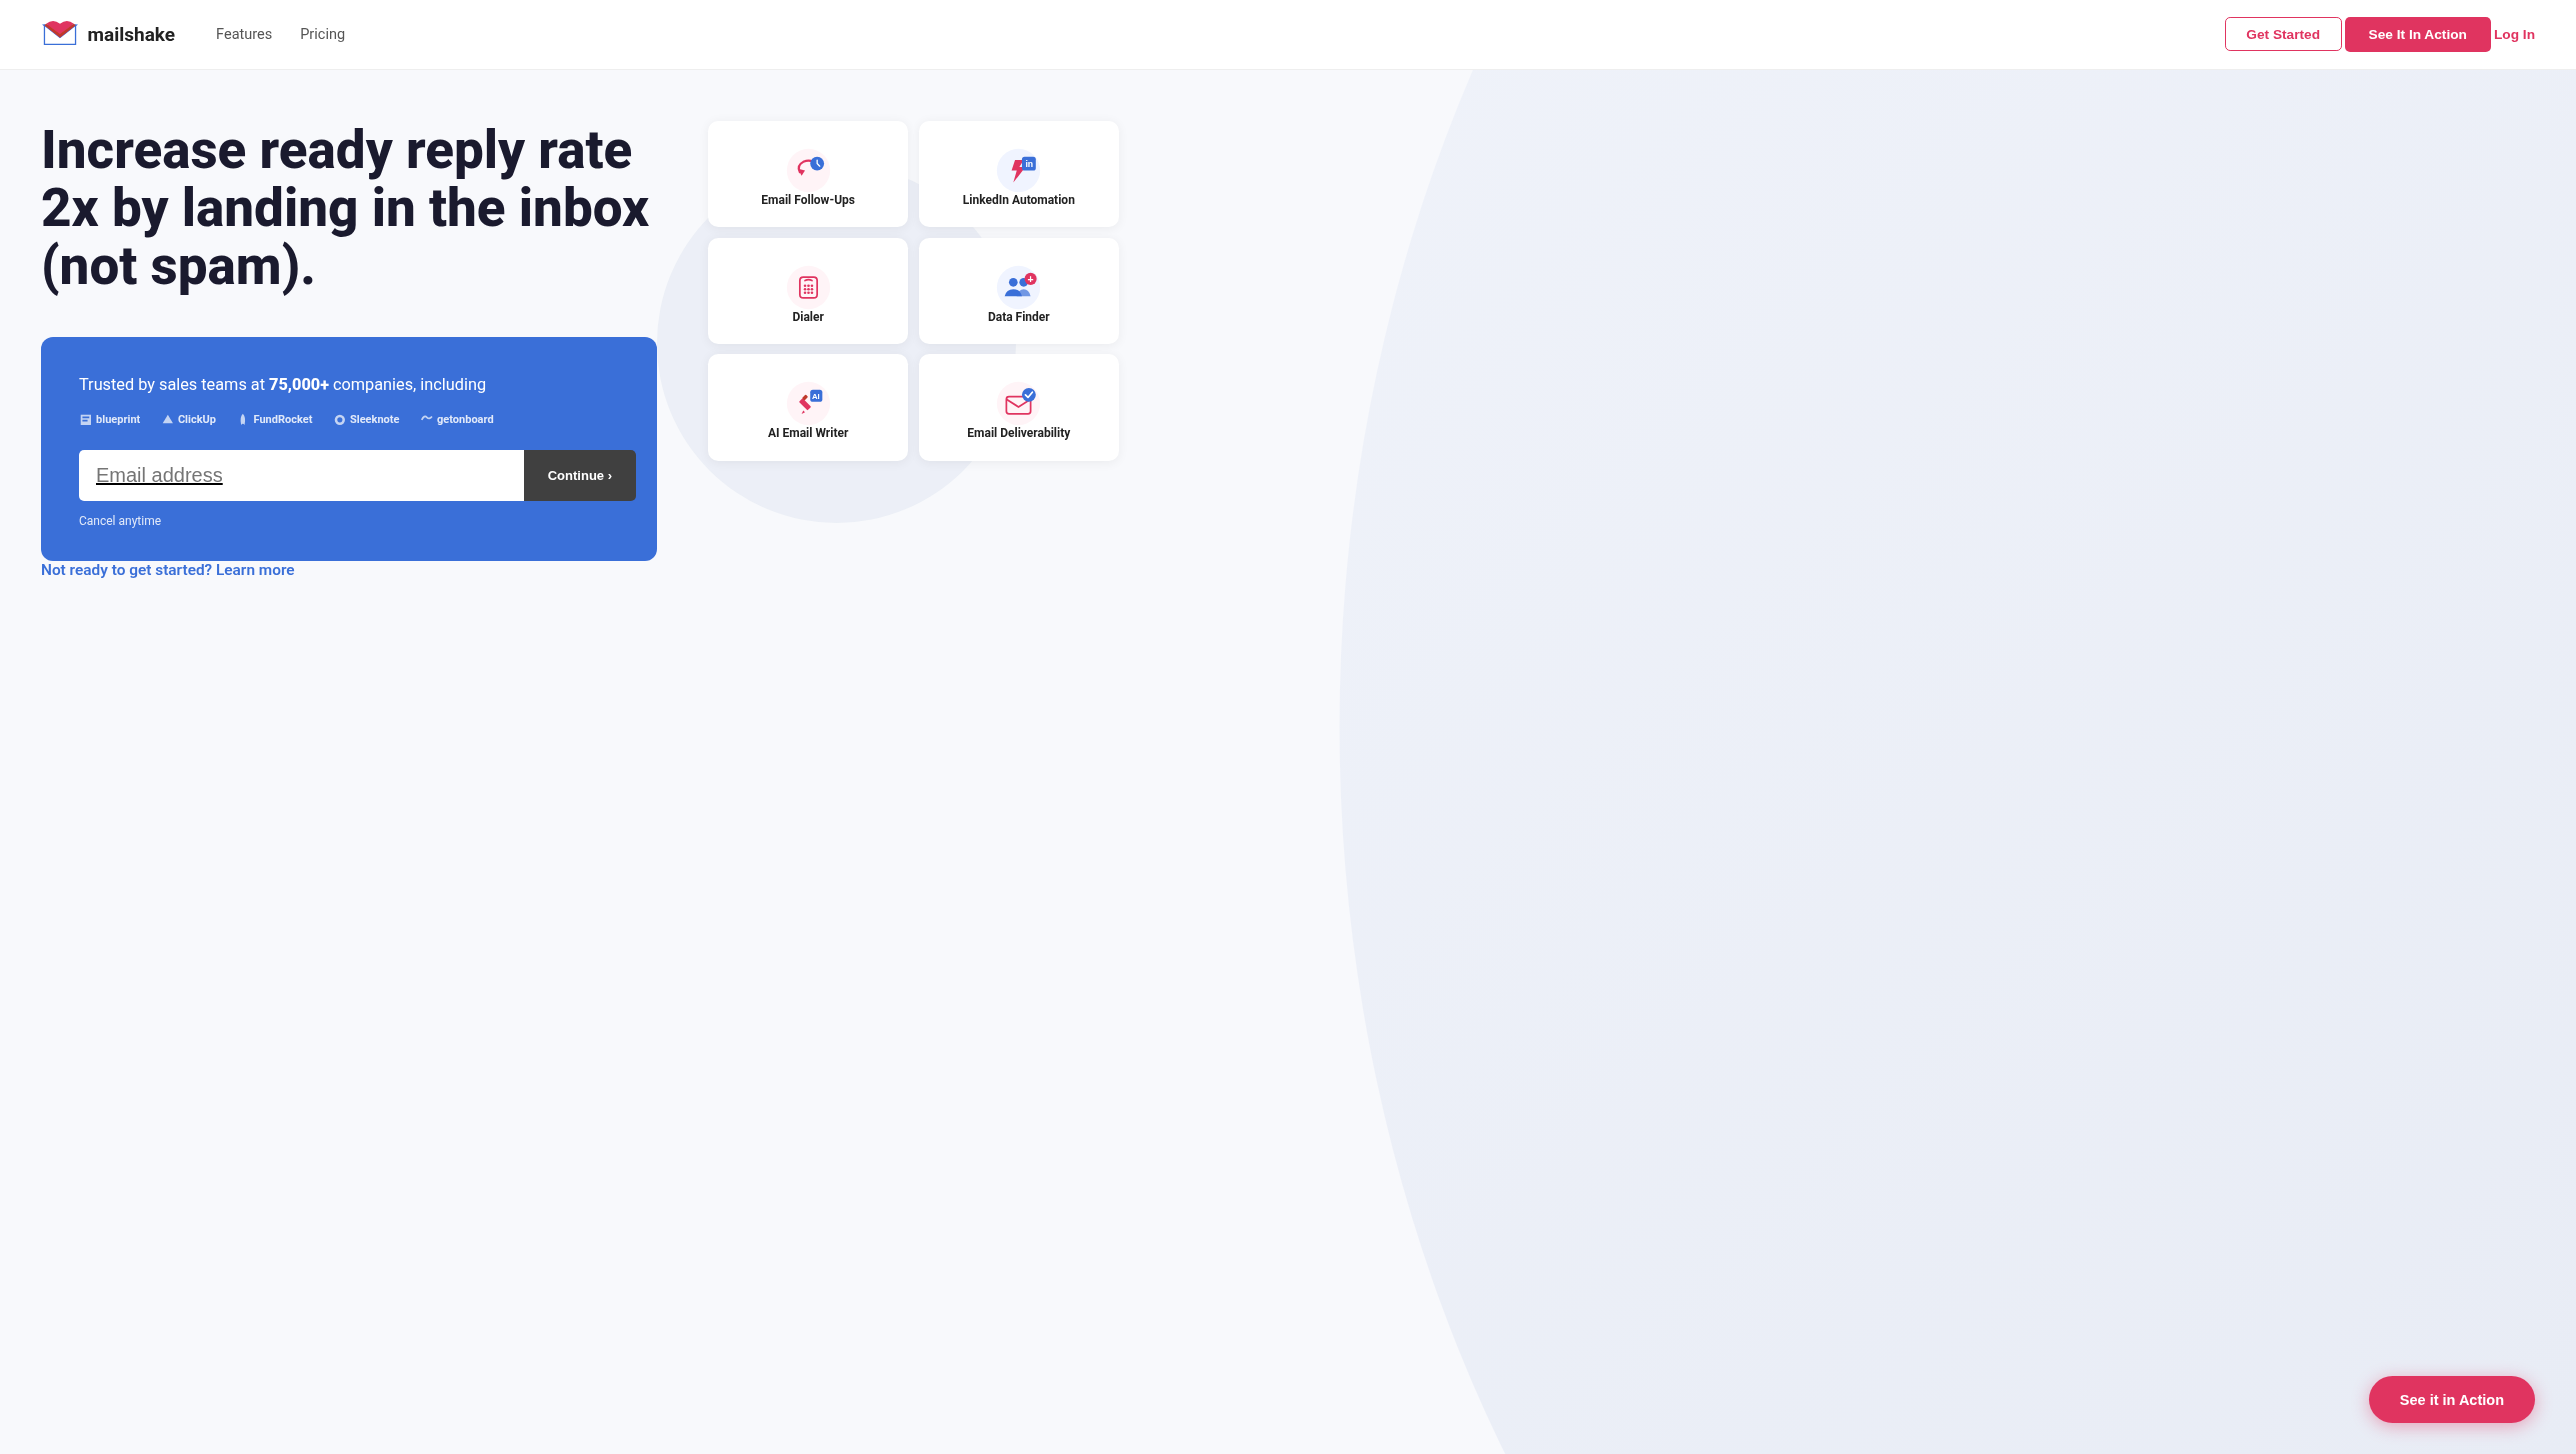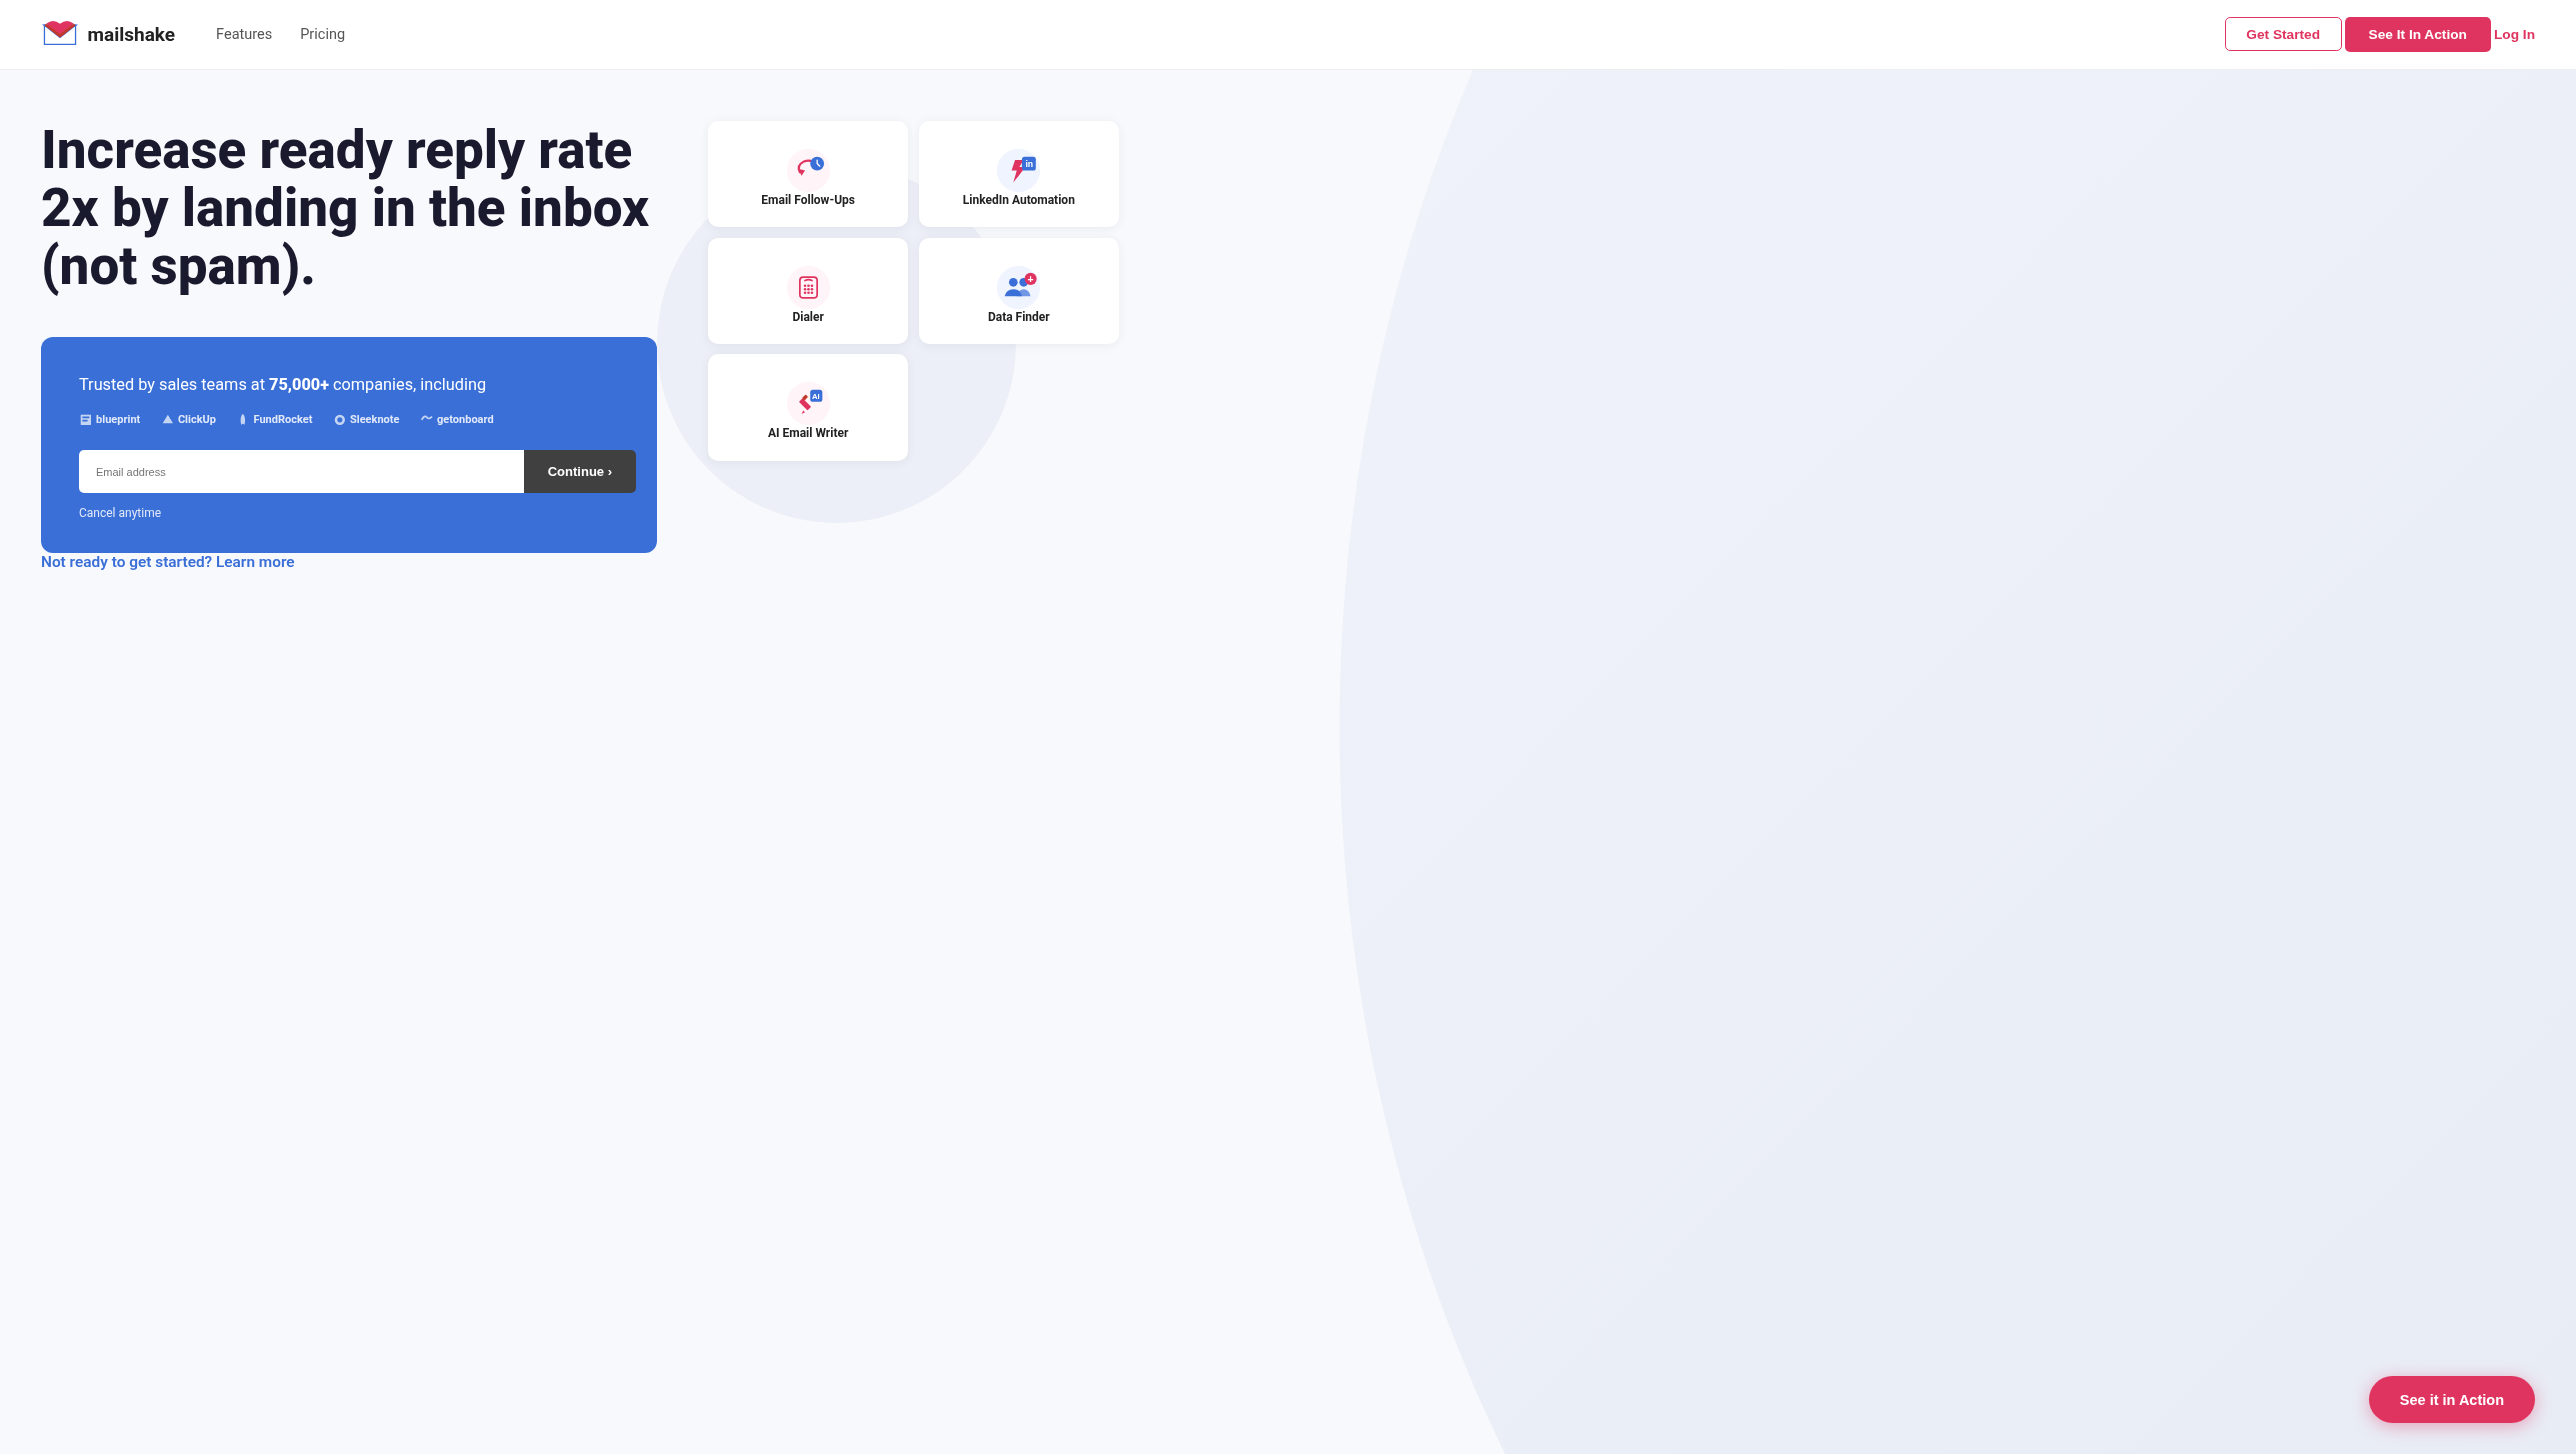--- a/index.html
+++ b/index.html
@@ -137,24 +137,25 @@
       fill: rgba(255,255,255,0.85);
     }
     .email-form {
       display: flex;
       gap: 0;
       margin-bottom: 13.7px;
     }
     .email-input {
       flex: 1;
       padding: 13.7px 17px;
-      font-size: 11px;
+      font-size: 20px;
       border: none;
       border-radius: 5.1px 0 0 5.1px;
       outline: none;
+      text-decoration: underline;
     }
     .btn-continue {
       background: #404040;
       color: #fff;
       border: none;
       padding: 13.7px 24px;
       font-size: 13px;
       font-weight: 700;
       border-radius: 0 5.1px 5.1px 0;
       cursor: pointer;
@@ -410,20 +411,32 @@
           <path d="M20 34 L18 38 L22 36 Z" fill="#e03460"></path>
           <rect x="19" y="20" width="6" height="14" rx="1" transform="rotate(-45 22 27)" fill="#e03460"></rect>
           <rect x="19" y="17" width="6" height="4" rx="1" transform="rotate(-45 22 19)" fill="#c0392b"></rect>
 
           <rect x="28" y="10" width="14" height="14" rx="3" fill="#3a6fd8"></rect>
           <text x="30" y="21" font-size="9" font-weight="bold" fill="#fff" font-family="Arial">AI</text>
         </svg>
         <span class="feature-label">AI Email Writer</span>
       </div>
 
+      <div class="feature-card">
+        <svg class="feature-icon" viewBox="0 0 52 52">
+          <circle cx="26" cy="26" r="25" fill="#fff4f7"></circle>
+
+          <rect x="12" y="18" width="28" height="20" rx="3" fill="none" stroke="#e03460" stroke-width="2"></rect>
+          <path d="M12 21 L26 30 L40 21" stroke="#e03460" stroke-width="2" fill="none"></path>
+
+          <circle cx="38" cy="16" r="8" fill="#3a6fd8"></circle>
+          <path d="M34 16 L37 19 L42 13" stroke="#fff" stroke-width="2" fill="none" stroke-linecap="round" stroke-linejoin="round"></path>
+        </svg>
+        <span class="feature-label">Email Deliverability</span>
+      </div>
 
     </div>
   </div>
 
 </div>
 
 <button class="floating-cta">See it in Action</button>
 
 
 </body></html>

